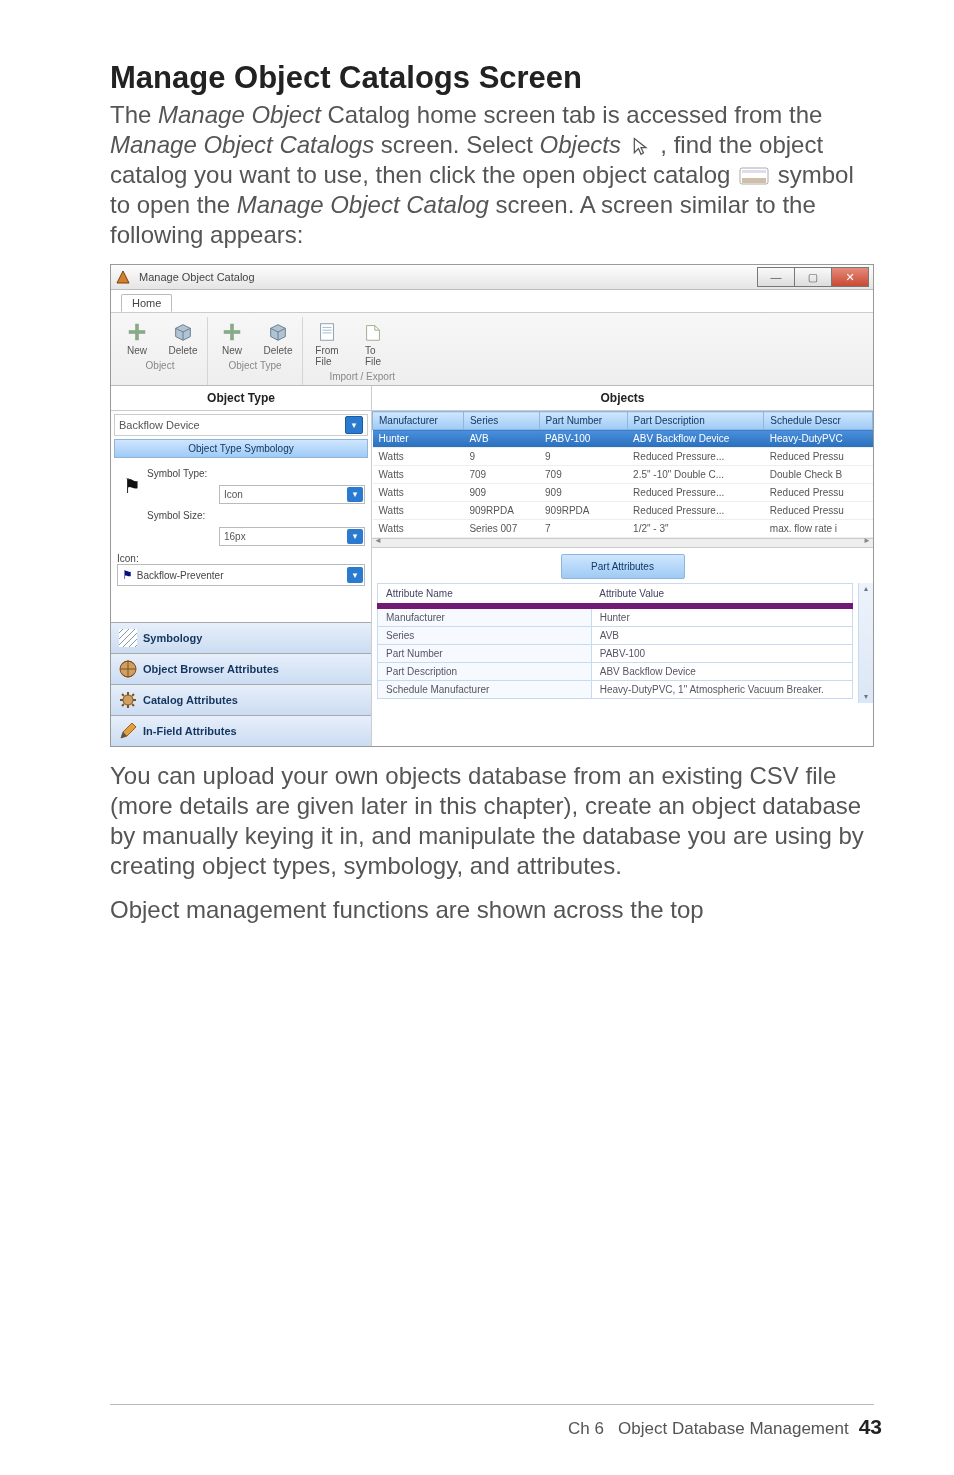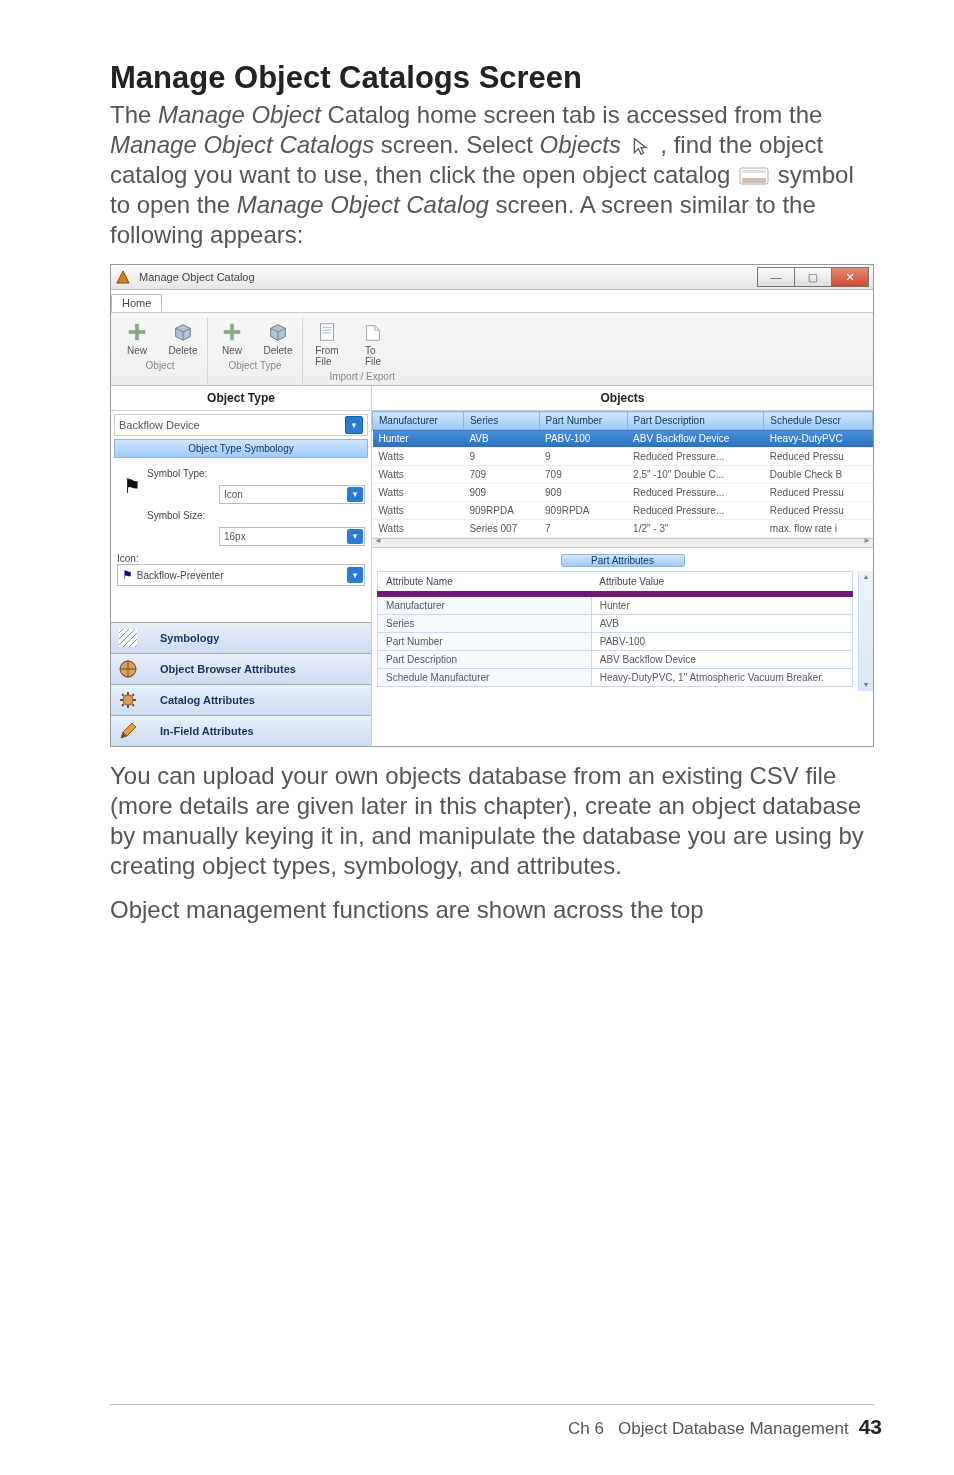--- a/index.html
+++ b/index.html
@@ -67,21 +67,21 @@
     background: #fff;
     border-bottom: 1px solid #ccc;
     display: flex;
     align-items: flex-end;
   }
   .hometab .tab {
     border: 1px solid #bbb;
     border-bottom: 1px solid #fff;
     background: #fff;
     padding: 2px 10px;
-    margin-left: 0;
+    margin-left: 10px;
     border-radius: 2px 2px 0 0;
     color: #444;
   }
 
   .ribbon {
     background: linear-gradient(#f7f7f7,#eee);
     border-bottom: 1px solid #bbb;
     padding: 4px 2px 0 2px;
     display: flex;
   }
@@ -140,21 +140,21 @@
 
   .iconblock { padding: 2px 6px; font-size:10px; color:#444; }
   .iconblock .iconrow { display:flex; align-items:center; height:20px; border:1px solid #bbb; background:#fff; padding:0 4px; position:relative; }
   .iconblock .iconrow .dropbtn { position:absolute; right:1px; width:16px; height:16px; background:#2a7bd0; color:#fff; display:flex; align-items:center; justify-content:center; font-size:9px; border-radius:2px;}
   .iconblock .iconrow .tinyflag { font-size:12px; margin-right:4px; color:#050F7A; }
 
   .leftspacer { flex: 1; }
 
   .navbar { display:flex; flex-direction:column; }
   .navitem {
-    display:flex; align-items:center; gap:23px;
+    display:flex; align-items:center; gap:6px;
     padding: 6px 8px;
     border-top: 1px solid #aaa;
     background: linear-gradient(#e7effa,#cbdcf2);
     color: #13365f;
     font-weight: bold;
     font-size: 11px;
     cursor: pointer;
   }
   .navitem:first-child { border-top: 1px solid #aaa; }
   .navitem .navicon { width: 18px; height: 18px; display:flex; align-items:center; justify-content:center; }
@@ -196,21 +196,21 @@
   .gridscroll-hint::after { content:'►'; position:absolute; right:2px; top:-3px; font-size:8px; color:#888;}
 
   .partattr-hdr {
     margin: 6px auto 4px auto;
     width: 110px;
     text-align:center;
     background: linear-gradient(#cfe6ff,#9fcaf5);
     border: 1px solid #8db5dd;
     color: #123a64;
     font-size: 10px;
-    padding: 0 6px;
+    padding: 6px 6px;
     border-radius: 2px;
   }
   .attrtable {
     width: calc(100% - 10px);
     margin: 0 5px 4px 5px;
     border: 1px solid #c7daf0;
     border-collapse: collapse;
     font-size: 10px;
   }
   .attrtable th {

